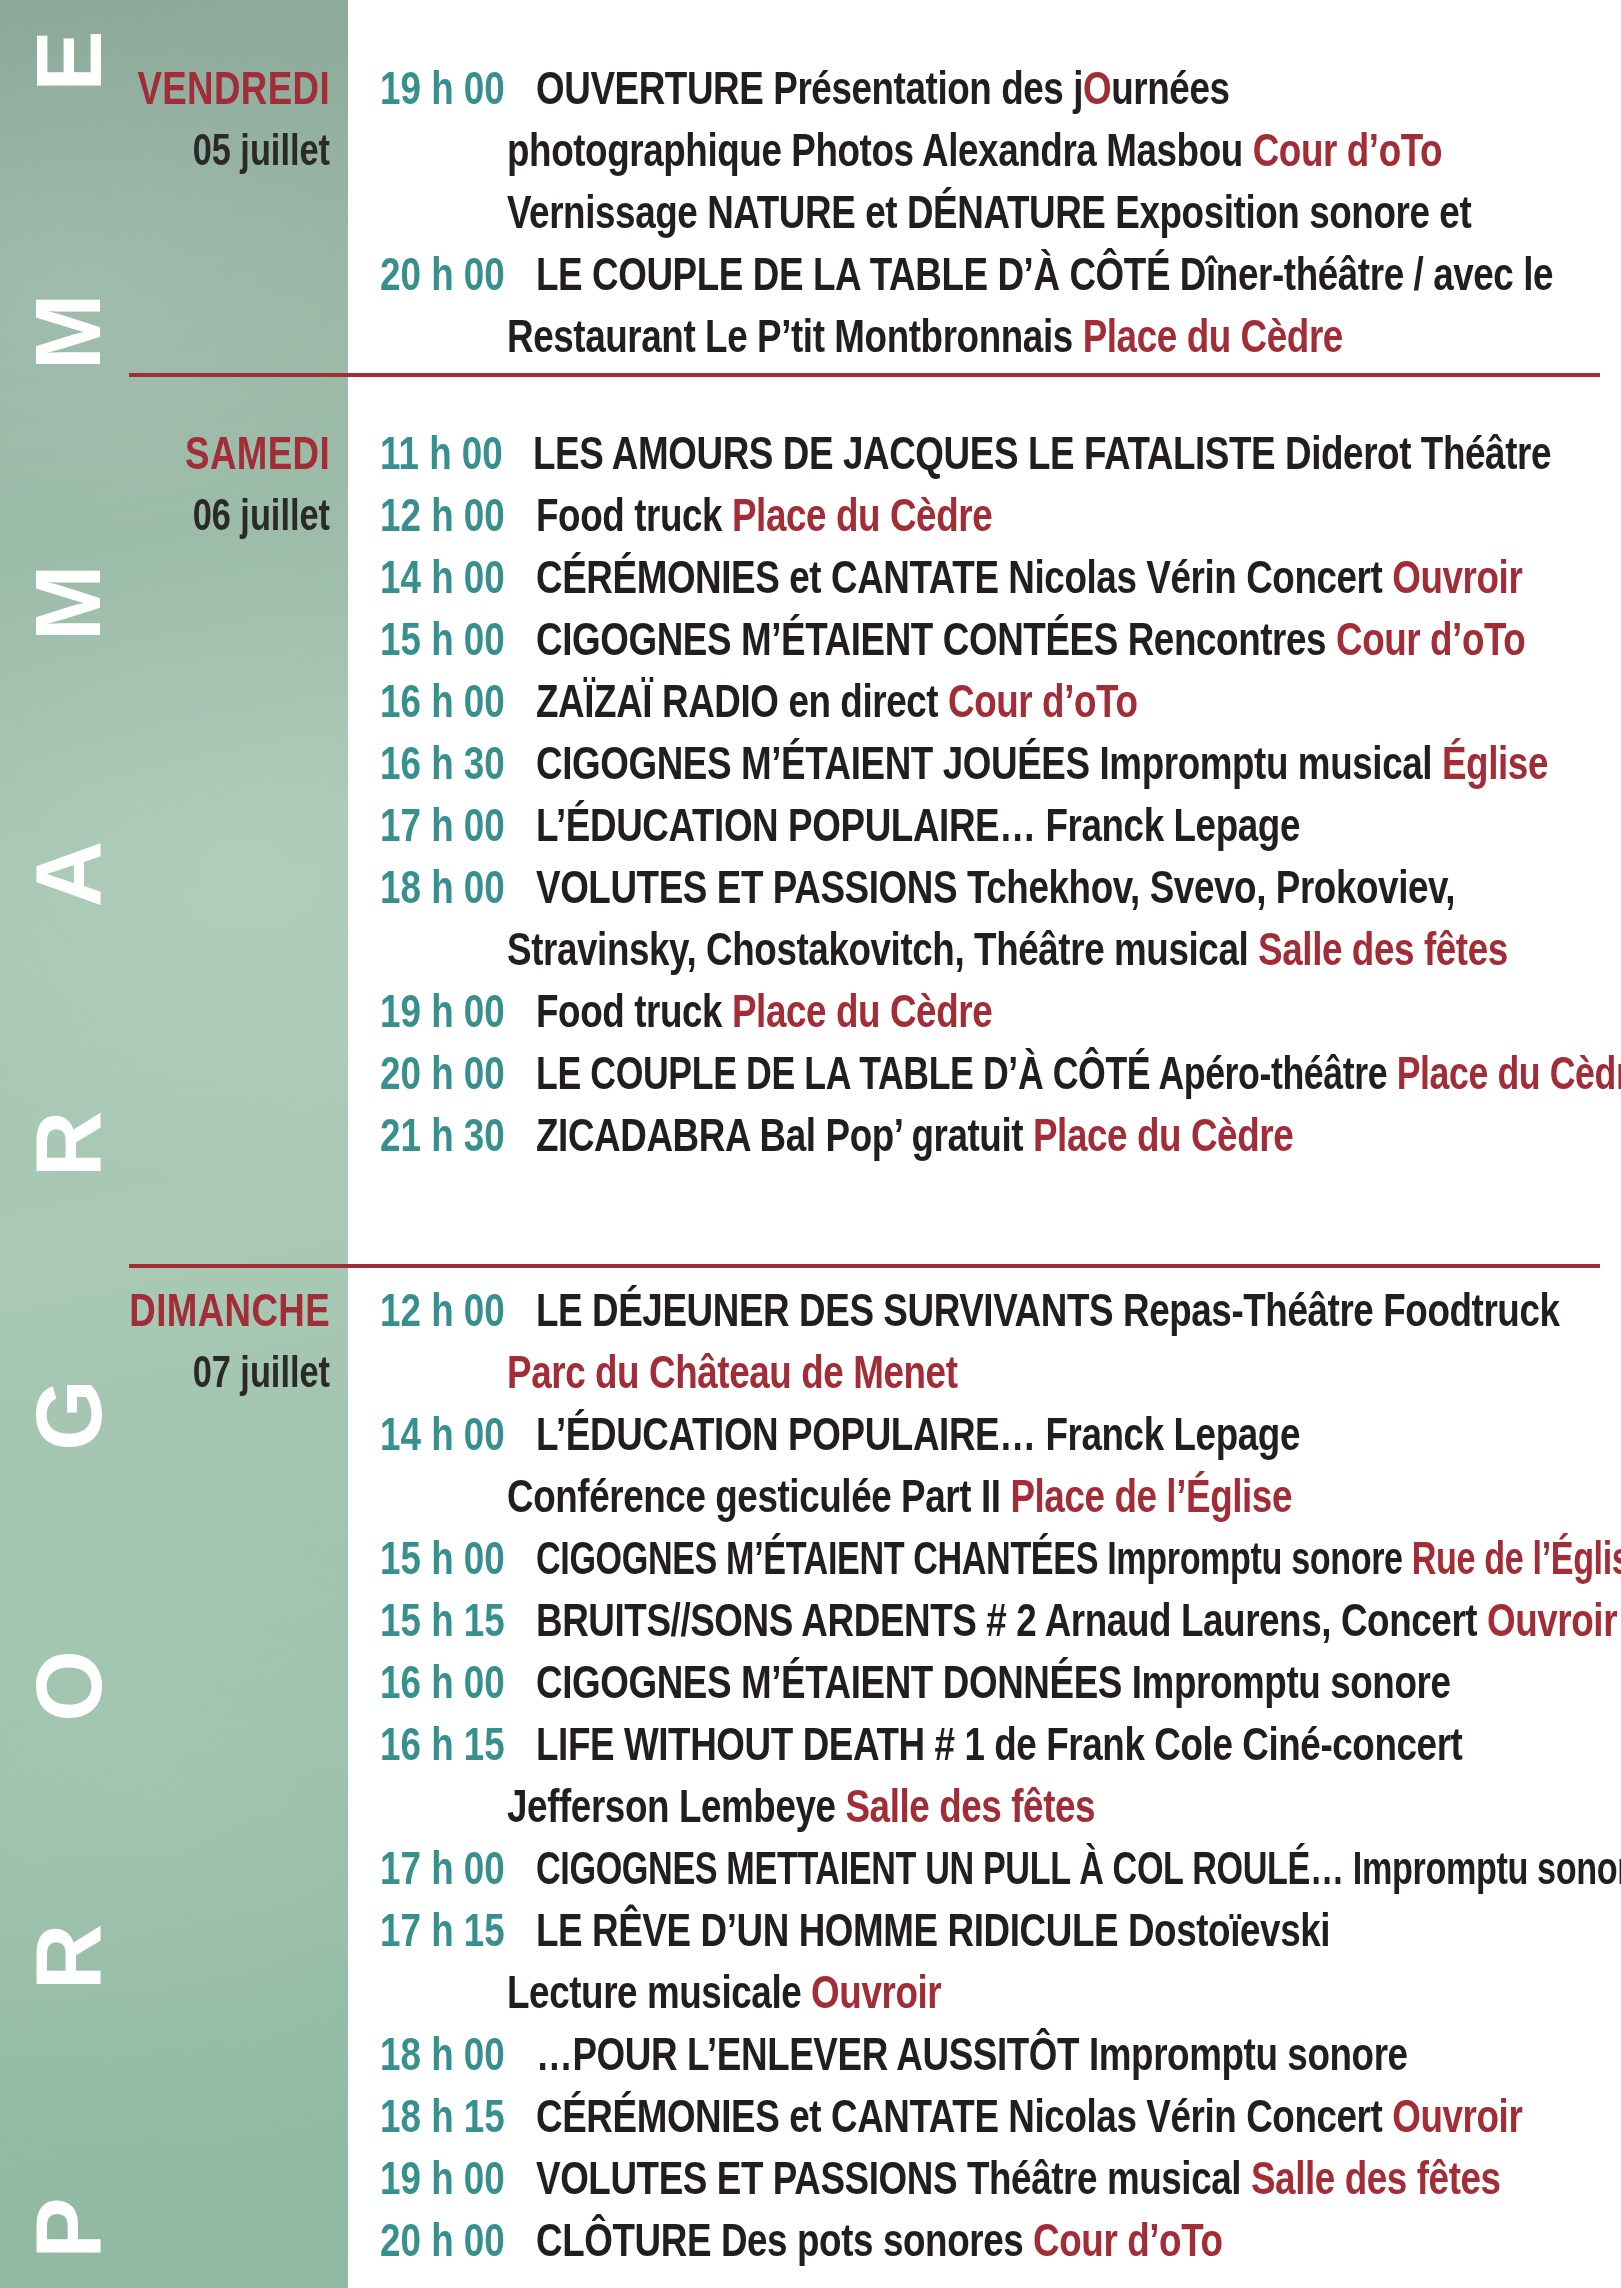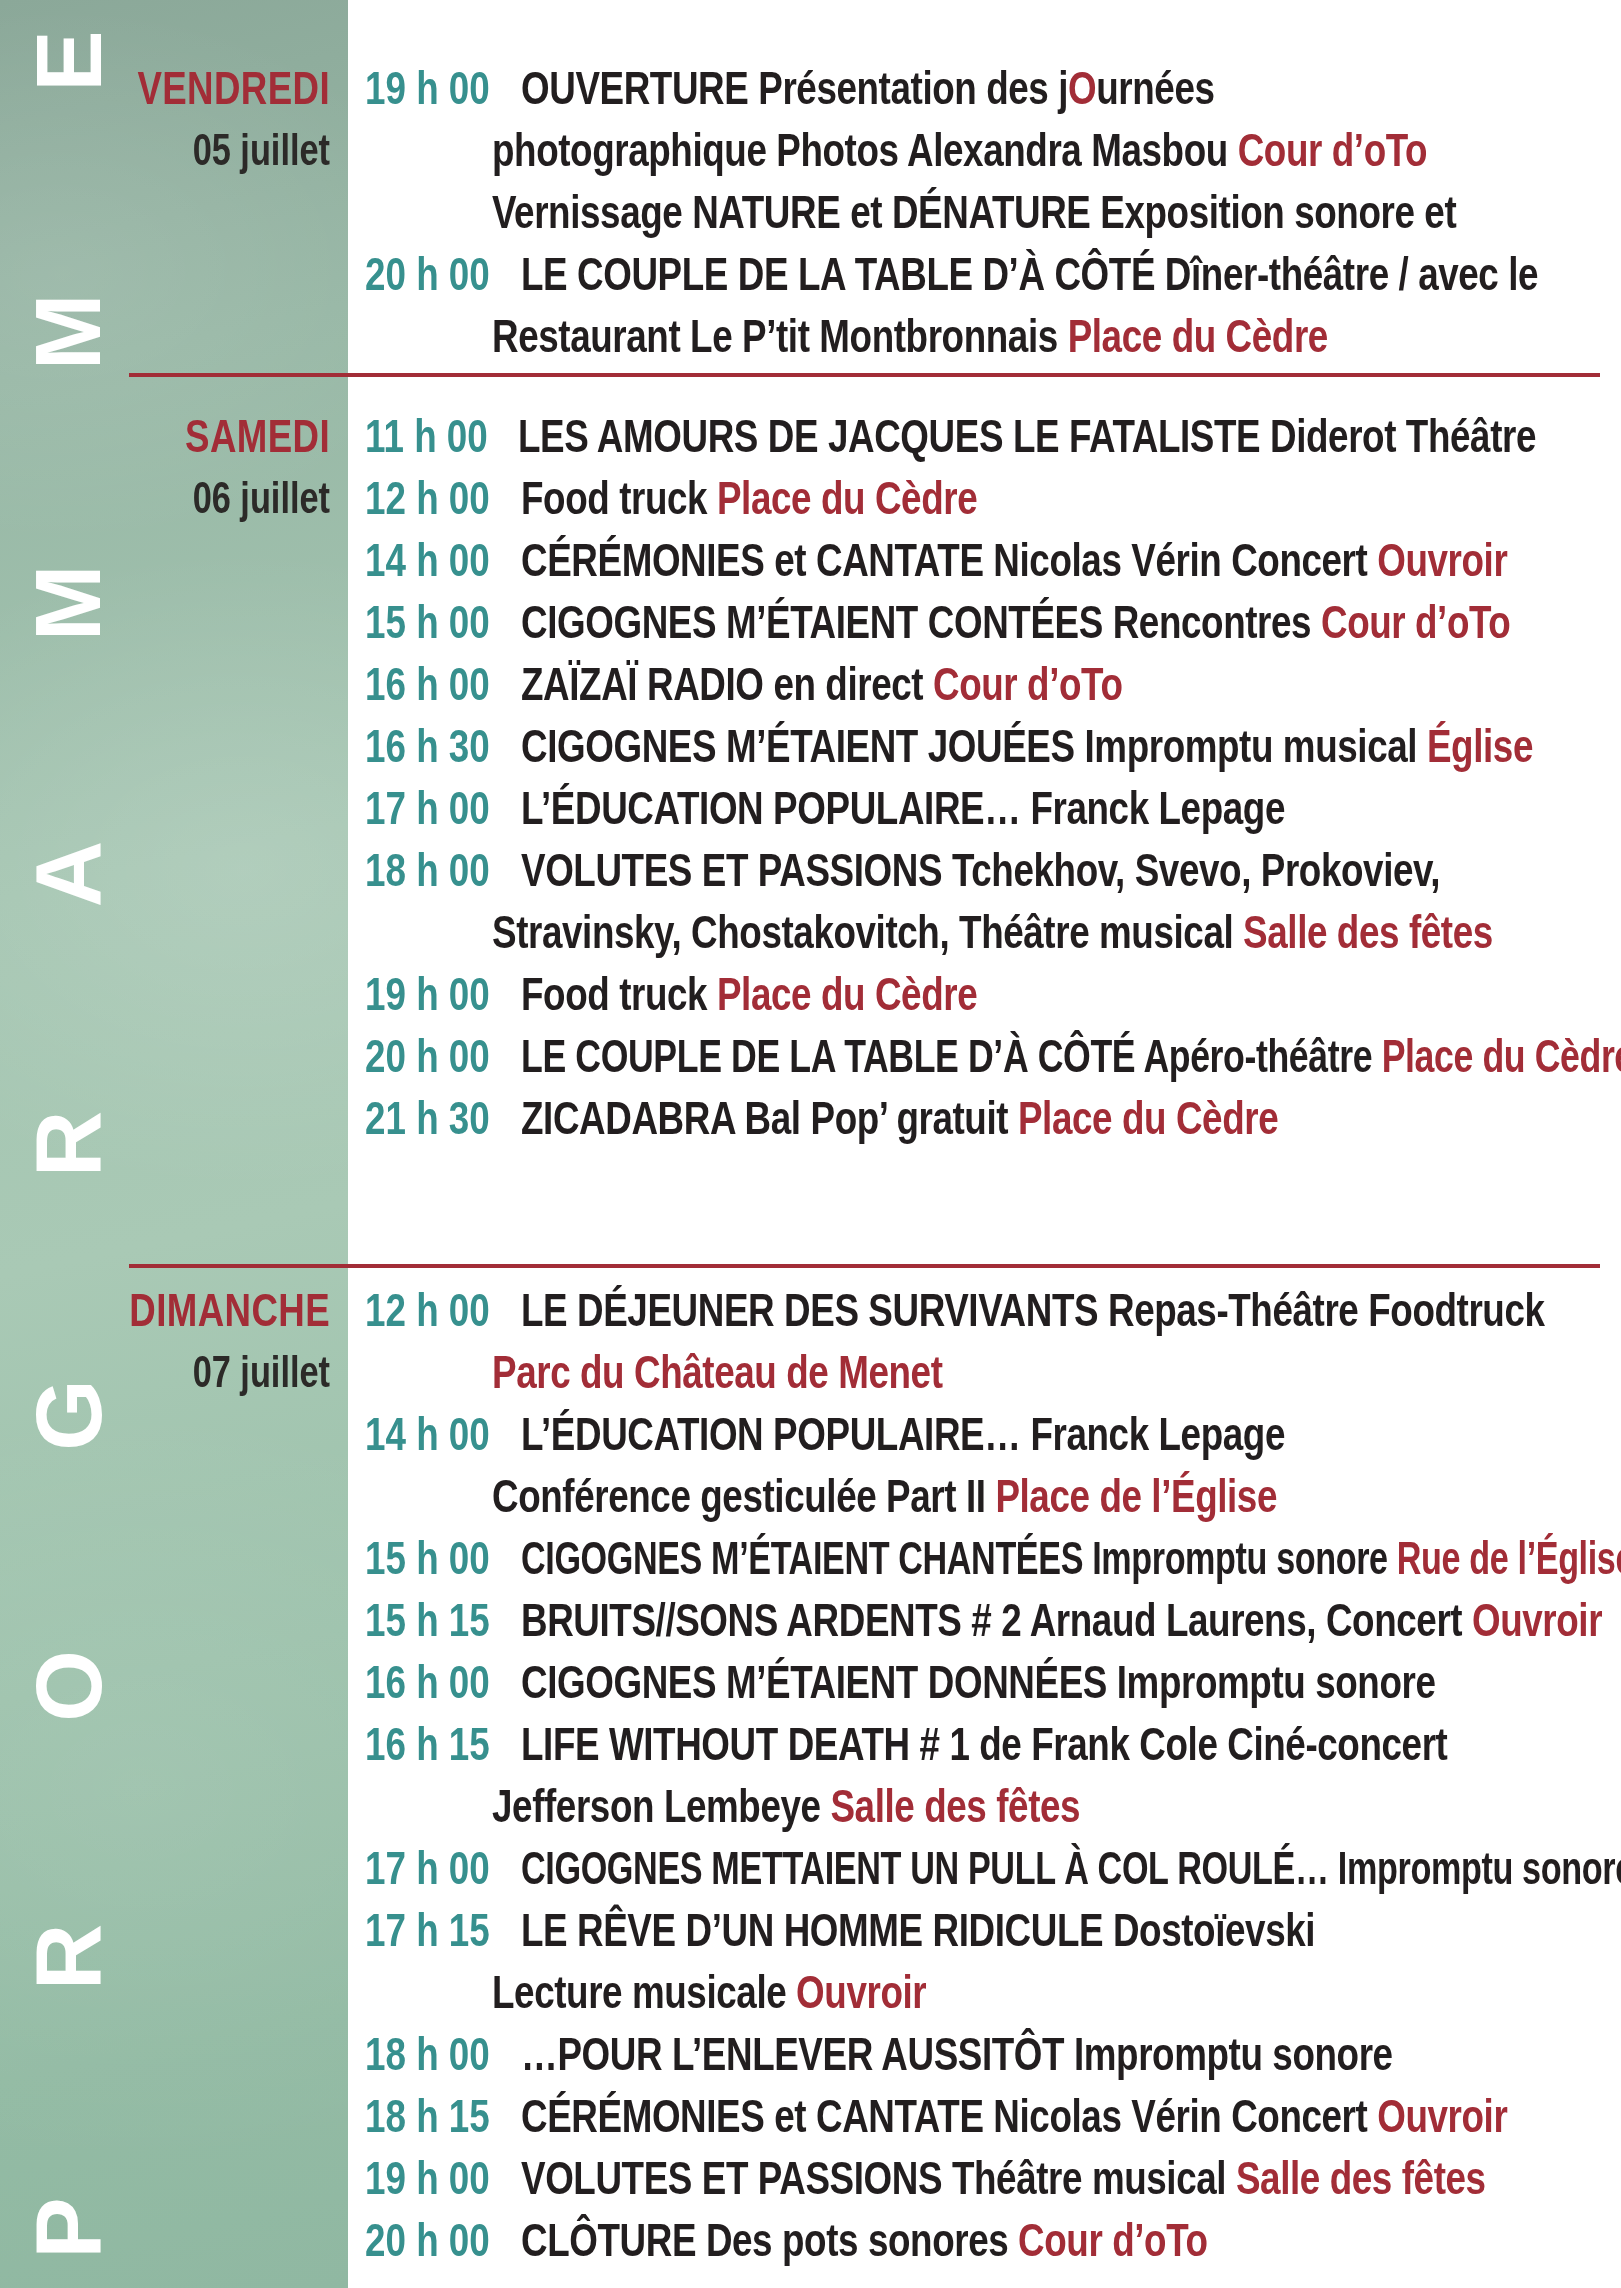--- a/index.html
+++ b/index.html
@@ -31,21 +31,21 @@
   .sep{position:absolute;left:129px;width:1471px;height:3.7px;background:#a22d37;}
   
   .section{position:absolute;left:0;width:1593px;}
   .day{
     position:absolute;left:0;top:0;width:330px;text-align:right;
     transform:scaleX(0.78);transform-origin:100% 0;white-space:nowrap;
   }
   .day .dname{display:block;line-height:62px;font-size:47px;font-weight:700;color:#a22d37;letter-spacing:0.5px;}
   .day .ddate{display:block;line-height:62px;font-size:44px;font-weight:700;color:#2c2a28;}
   .rows{position:absolute;left:365px;top:0;width:1255px;}
-  .row{height:62px;line-height:62px;white-space:nowrap;display:flex;align-items:flex-start;}
+  .row{height:62px;line-height:62px;white-space:nowrap;display:flex;align-items:flex-start;margin-left:15px;}
   .time{
     flex:0 0 127px;font-size:46px;font-weight:700;color:#37908e;
     transform:scaleX(0.80);transform-origin:0 50%;white-space:nowrap;
   }
   .txt{
     display:inline-block;font-size:46px;font-weight:700;color:#221e1f;
     transform-origin:0 50%;white-space:nowrap;letter-spacing:-0.5px;
   }
   .txt .loc{color:#a22d37;}
 </style>
@@ -108,21 +108,21 @@
         <div class="row">
           <span class="time">20 h 00</span>
           <span class="txt" style="transform: scaleX(0.8);"><span>LE COUPLE DE LA TABLE D’À CÔTÉ Dîner-théâtre / avec le</span></span>
         </div>
         <div class="row">
           <span class="time"></span>
           <span class="txt" style="transform: scaleX(0.8);"><span>Restaurant Le P’tit Montbronnais </span><span class="loc">Place du Cèdre</span></span>
         </div>
       </div>
     </div>
-    <div class="section" style="top: 405px; height: 866px;">
+    <div class="section" style="top: 422px; height: 866px;">
       <div class="day">
         <span class="dname">SAMEDI</span>
         <span class="ddate">06 juillet</span>
       </div>
       <div class="rows">
         <div class="row">
           <span class="time">11 h 00</span>
           <span class="txt" style="transform: scaleX(0.8);"><span>LES AMOURS DE JACQUES LE FATALISTE Diderot Théâtre</span></span>
         </div>
         <div class="row">

